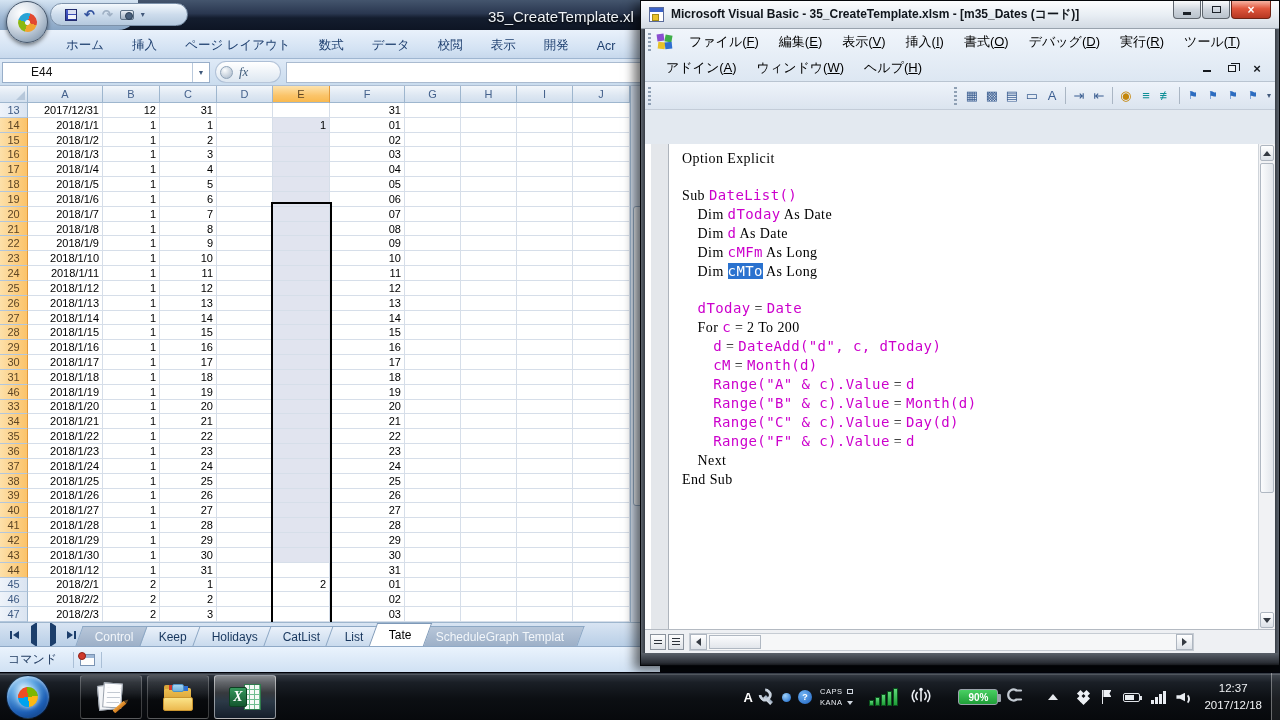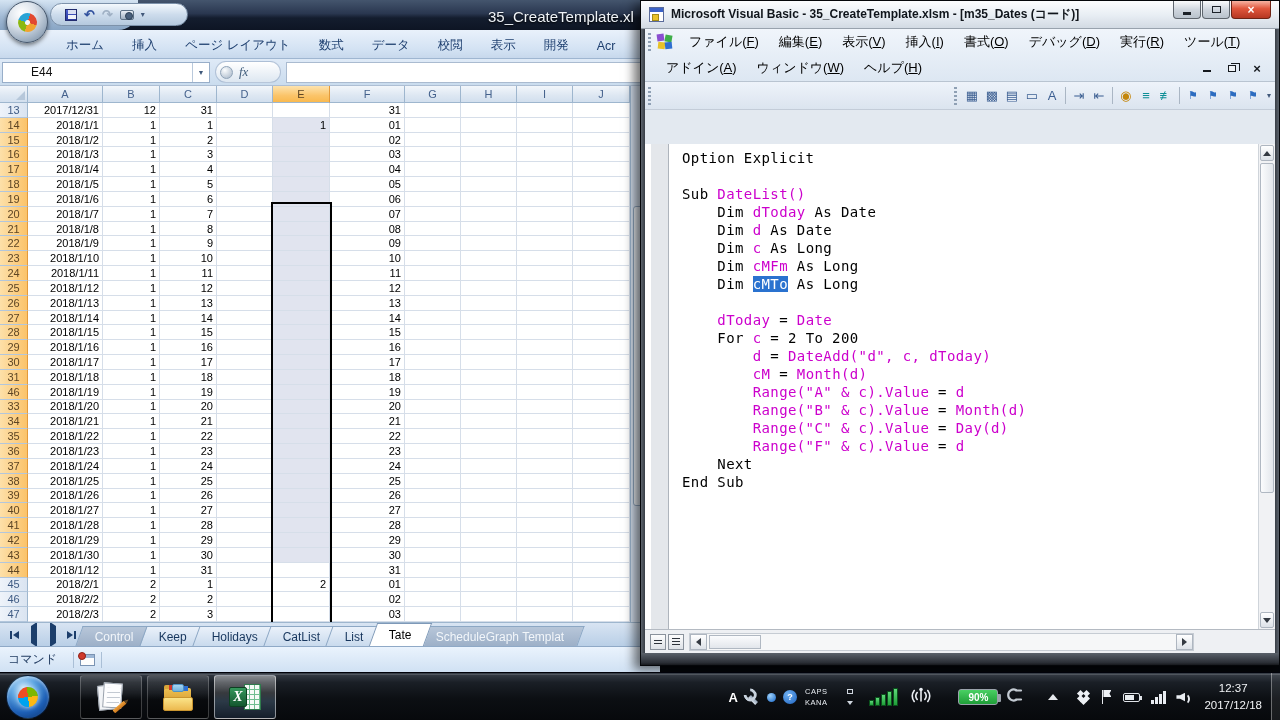--- a/index.html
+++ b/index.html
@@ -151,21 +151,21 @@
   .combo .txt{font-size:12.5px;font-weight:700;color:#000;padding:3px 24px 0 7px;white-space:nowrap;}
   .combo .dd{position:absolute;right:1px;top:1px;bottom:1px;width:19px;border-left:1px solid #9aa3ad;
     background:linear-gradient(#fafafa,#d6d9dd);display:flex;align-items:center;justify-content:center;}
   .combo .dd i{width:0;height:0;border-left:4px solid transparent;border-right:4px solid transparent;border-top:5px solid #333;}
   .combo.obj{left:10px;width:304px;} .combo.proc{left:322px;width:297px;}
 
   .vb-code{position:absolute;left:4px;right:4px;top:143px;bottom:36px;background:#fff;overflow:hidden;}
   .code-margin{position:absolute;left:6px;top:0;bottom:0;width:18px;background:#e4e7eb;border-right:1px solid #aeb4bc;}
   .codetxt{position:absolute;left:37px;top:5px;}
   .code-line{white-space:pre;min-height:18px;font:14px/18px "DejaVu Sans Mono",monospace;letter-spacing:.4px;color:#000;}
-  .ti{color:#cc00cc;} .tk{color:#000;} .tsel{background:#2a72cf;color:#fff;}
+  .ti{color:#cc00cc;} .tk{color:#000;font-family:Liberation Serif, serif;} .tsel{background:#2a72cf;color:#fff;}
   .vsb{position:absolute;right:0;top:0;bottom:0;width:17px;background:#f1f2f4;border-left:1px solid #cfd4da;}
   .vsb-btn{position:absolute;left:1px;right:1px;height:16px;background:linear-gradient(#ffffff,#dde2e8);
     border:1px solid #aeb6c0;border-radius:2px;display:flex;align-items:center;justify-content:center;}
   .vsb-btn.up{top:1px;} .vsb-btn.down{bottom:1px;}
   .vsb-btn .t-up{width:0;height:0;border-left:4px solid transparent;border-right:4px solid transparent;border-bottom:5px solid #343a42;}
   .vsb-btn .t-down{width:0;height:0;border-left:4px solid transparent;border-right:4px solid transparent;border-top:5px solid #343a42;}
   .vsb-thumb{position:absolute;left:1px;right:1px;top:19px;height:330px;background:linear-gradient(90deg,#fbfcfd,#e2e6eb);border:1px solid #b0b8c2;border-radius:2px;}
 
   .vb-hbar{position:absolute;left:4px;right:4px;bottom:12px;height:24px;background:#eef0f3;border-top:1px solid #b4bac2;}
   .viewbtn{position:absolute;top:4px;width:16px;height:16px;border:1px solid #8a929c;background:linear-gradient(#fdfdfd,#dde1e6);
@@ -218,21 +218,21 @@
     display:flex;align-items:center;justify-content:center;color:#fff;font-weight:bold;font-size:14px;font-family:"Liberation Serif",serif;}
   .tray{position:absolute;right:14px;top:0;height:48px;display:flex;align-items:center;}
   .tray .ime-a{color:#fff;font-size:13px;font-weight:bold;margin-right:7px;}
   .ic-wrench{position:relative;width:14px;height:15px;transform:rotate(-45deg);margin-right:8px;}
   .ic-wrench::before{content:"";position:absolute;left:4px;top:5px;width:4px;height:10px;background:linear-gradient(90deg,#dde5ee,#8fa0b4);}
   .ic-wrench::after{content:"";position:absolute;left:1px;top:-2px;width:7px;height:7px;border:3px solid #c8d2dd;border-radius:50%;border-top-color:transparent;}
   .blue-dot{width:9px;height:9px;border-radius:50%;background:radial-gradient(circle at 35% 30%,#9ed1fa,#1565c8);margin-right:7px;}
   .help-dot{width:14px;height:14px;border-radius:50%;background:radial-gradient(circle at 35% 30%,#6fb1f2,#1e63c0);
     color:#fff;font-size:9px;font-weight:bold;display:flex;align-items:center;justify-content:center;margin-right:8px;}
   .ime-state{display:flex;flex-direction:column;justify-content:center;gap:2px;margin-right:16px;}
-  .ime-state .row{display:flex;align-items:center;gap:20px;color:#e8ecf1;font-size:7.5px;letter-spacing:.5px;}
+  .ime-state .row{display:flex;align-items:center;gap:5px;color:#e8ecf1;font-size:7.5px;letter-spacing:.5px;}
   .ime-state .winico{width:6px;height:5px;border:1px solid #cfd6de;position:relative;}
   .ime-state .dn{width:0;height:0;border-left:3px solid transparent;border-right:3px solid transparent;border-top:4px solid #cfd6de;}
   .ic-bars{display:flex;align-items:flex-end;gap:1px;margin-right:12px;}
   .ic-bars i{width:5px;background:linear-gradient(#5fd87a,#1f9e38);border:1px solid #0b501c;}
   .ic-ant{margin-right:26px;}
   .batt-pill{position:relative;width:40px;height:16px;border:1px solid #9aa2ab;border-radius:3px;
     background:linear-gradient(#49d063,#1f9e38);color:#fff;font-size:10px;font-weight:bold;
     display:flex;align-items:center;justify-content:center;margin-right:6px;}
   .batt-pill::after{content:"";position:absolute;right:-4px;top:4px;width:3px;height:8px;background:#9aa2ab;border-radius:0 1px 1px 0;}
   .ic-plug{margin-right:24px;}
@@ -905,21 +905,20 @@
         <span class="tbi  toolbar-options-icon">▾</span>
       </div>
     <div class="vb-code">
       <div class="code-margin"></div>
       <div class="codetxt" id="codeLines">
           <div class="code-line"><span class="tk">Option Explicit</span></div>
           <div class="code-line"></div>
           <div class="code-line"><span class="tk">Sub </span><span class="ti">DateList()</span></div>
           <div class="code-line"><span class="tk">    Dim </span><span class="ti">dToday</span><span class="tk"> As Date</span></div>
           <div class="code-line"><span class="tk">    Dim </span><span class="ti">d</span><span class="tk"> As Date</span></div>
-          <div class="code-line"><span class="tk">    Dim </span><span class="ti">c</span><span class="tk"> As Long</span></div>
           <div class="code-line"><span class="tk">    Dim </span><span class="ti">cMFm</span><span class="tk"> As Long</span></div>
           <div class="code-line"><span class="tk">    Dim </span><span class="tsel">cMTo</span><span class="tk"> As Long</span></div>
           <div class="code-line"></div>
           <div class="code-line"><span class="tk">    </span><span class="ti">dToday</span><span class="tk"> = </span><span class="ti">Date</span></div>
           <div class="code-line"><span class="tk">    For </span><span class="ti">c</span><span class="tk"> = 2 To 200</span></div>
           <div class="code-line"><span class="tk">        </span><span class="ti">d</span><span class="tk"> = </span><span class="ti">DateAdd("d", c, dToday)</span></div>
           <div class="code-line"><span class="tk">        </span><span class="ti">cM</span><span class="tk"> = </span><span class="ti">Month(d)</span></div>
           <div class="code-line"><span class="tk">        </span><span class="ti">Range("A" &amp; c).Value</span><span class="tk"> = </span><span class="ti">d</span></div>
           <div class="code-line"><span class="tk">        </span><span class="ti">Range("B" &amp; c).Value</span><span class="tk"> = </span><span class="ti">Month(d)</span></div>
           <div class="code-line"><span class="tk">        </span><span class="ti">Range("C" &amp; c).Value</span><span class="tk"> = </span><span class="ti">Day(d)</span></div>

